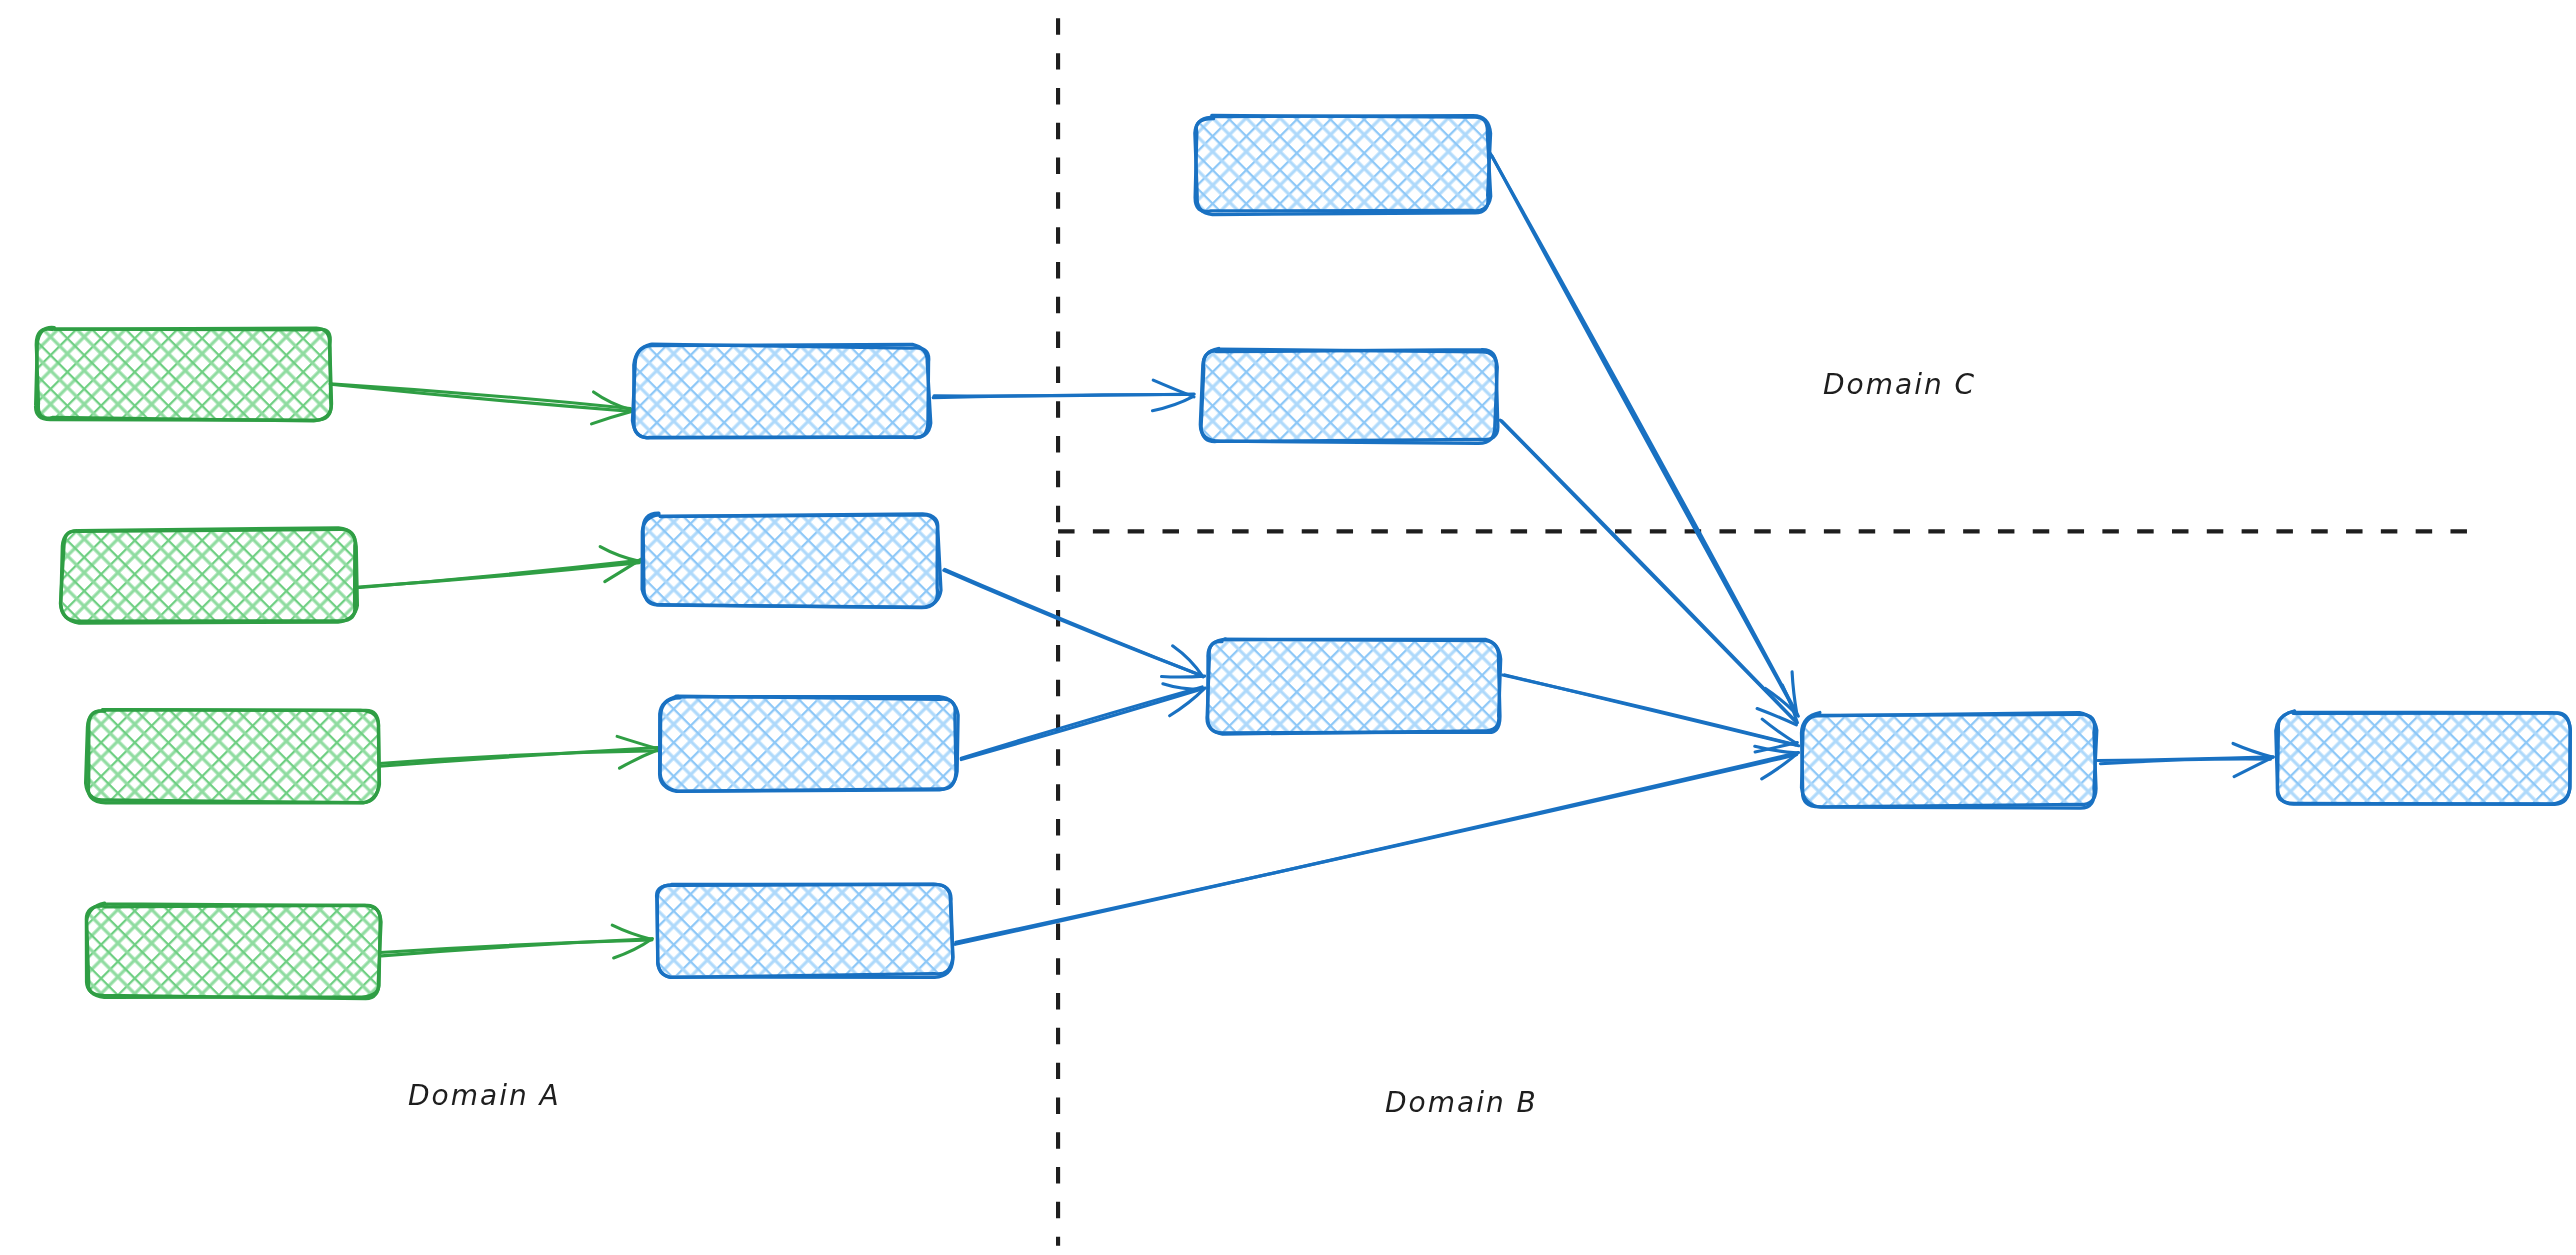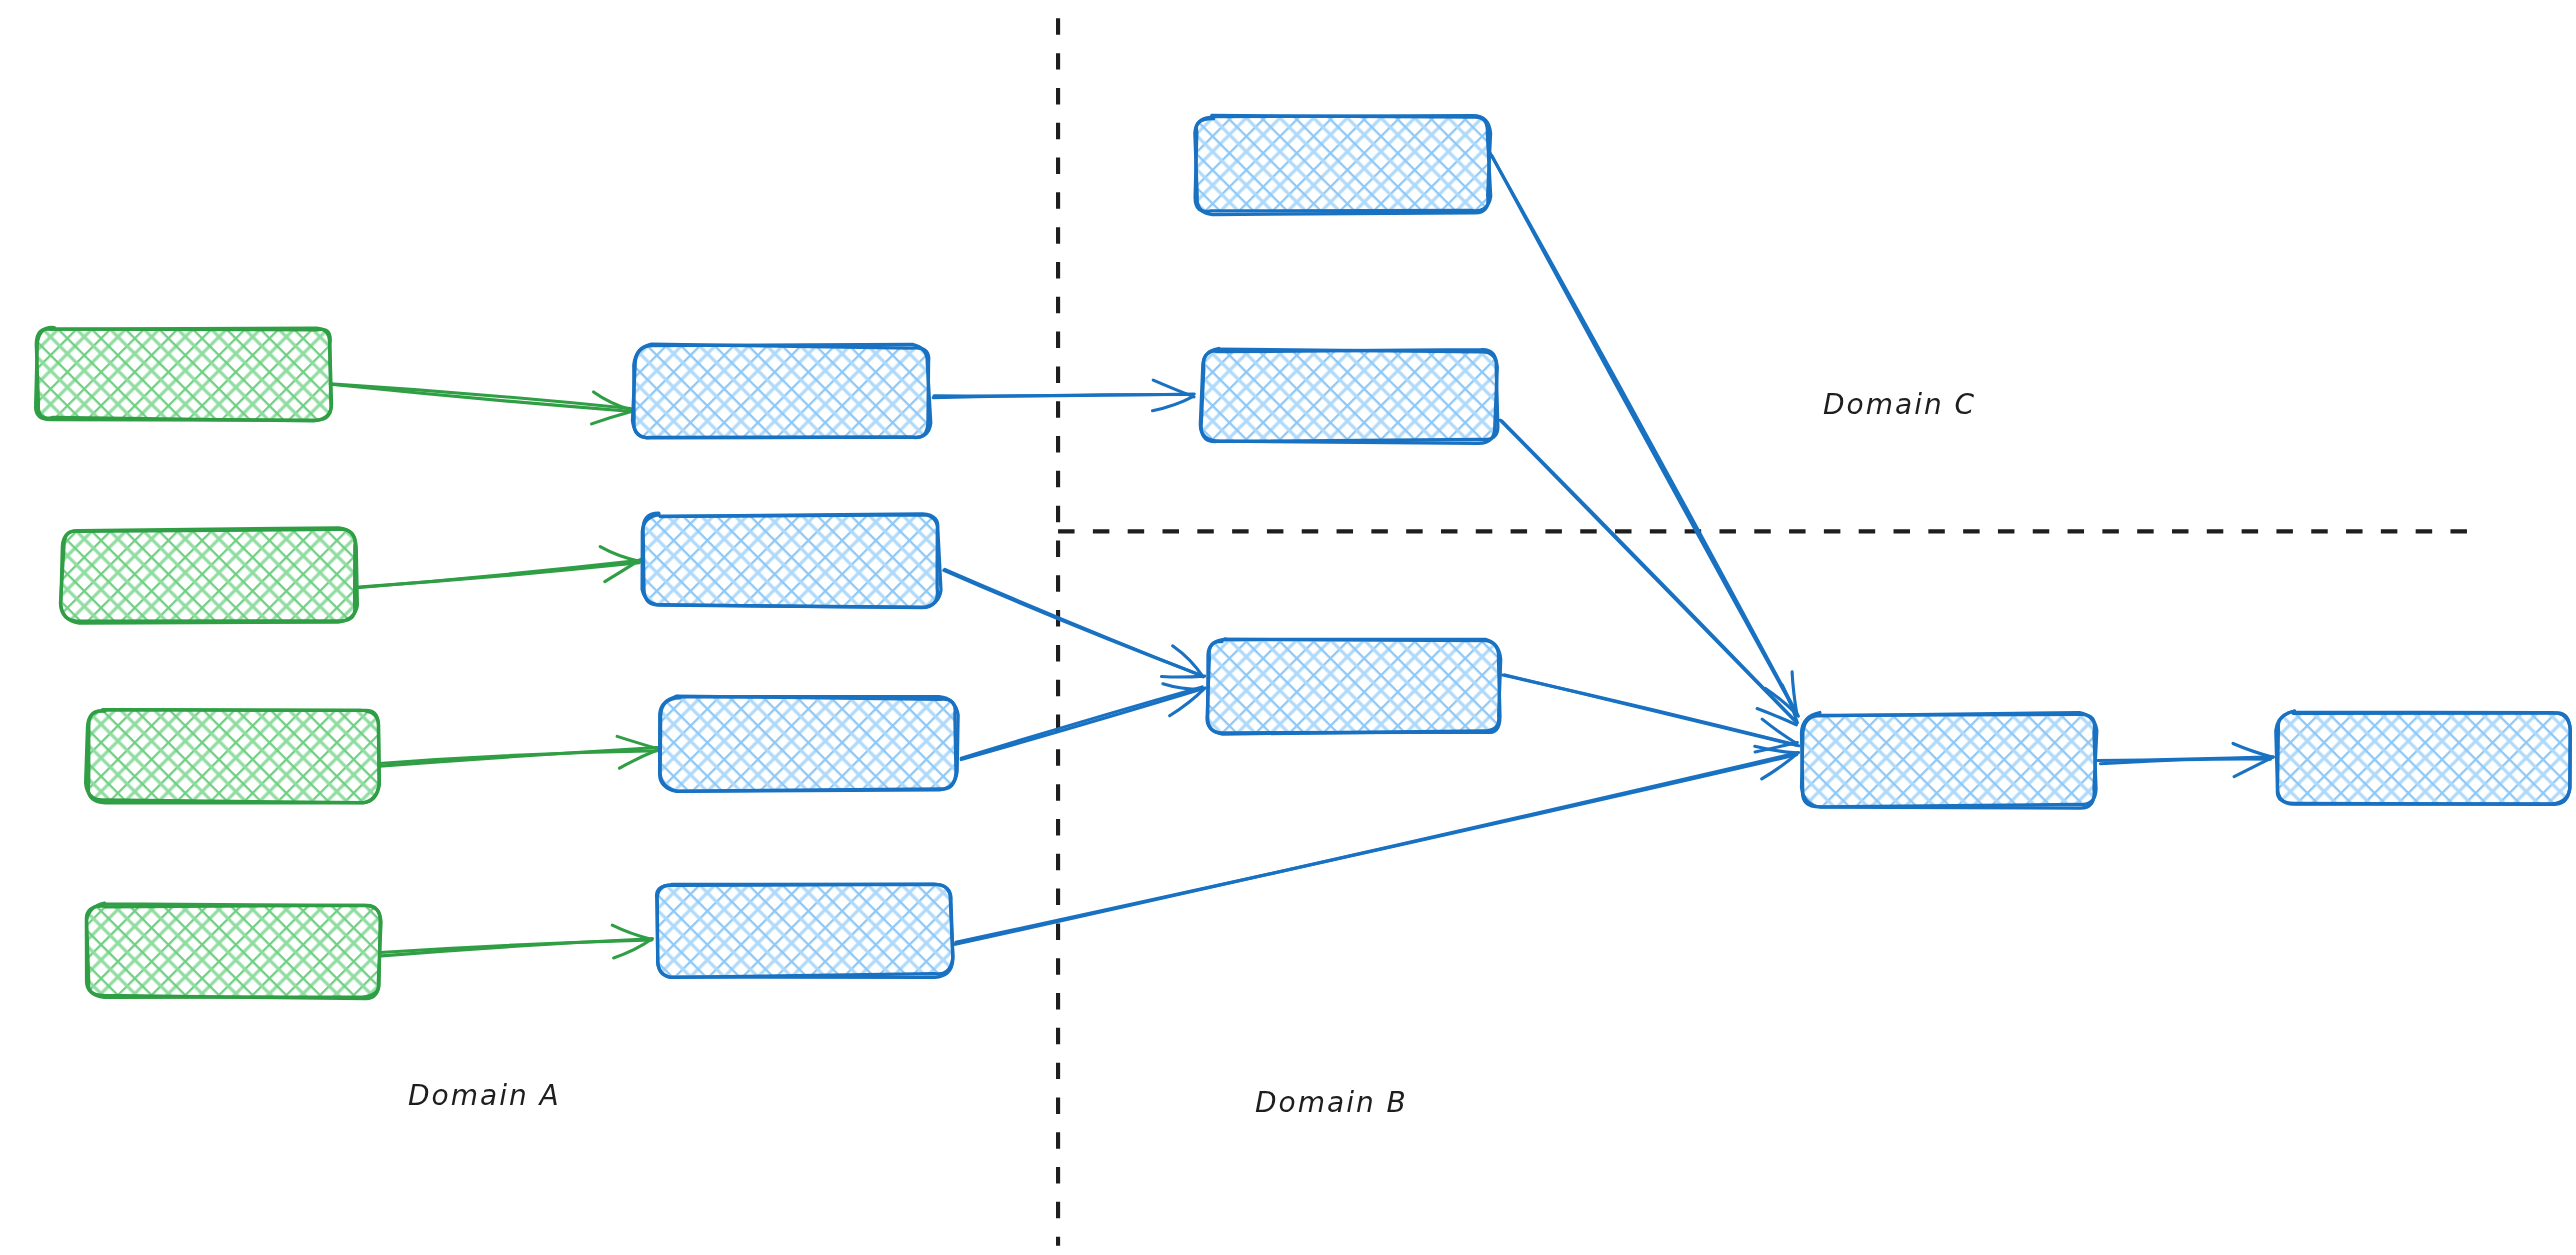--- a/index.html
+++ b/index.html
@@ -235,17 +235,17 @@
           </clipPath>
           <rect x="2485" y="778" width="320" height="100" rx="18" ry="18" fill="url(#hatch-blue)" clip-path="url(#clip-blue-c2)"></rect>
           <path d="M 2503.522978474024 778.8419479146329 L 2788.8789040346533 778.3844159854037 Q 2804.3353651769626 775.779793906249 2805.8629064582115 797.0201263204776 L 2805.3667565119763 860.9986173406703 Q 2803.055969119238 875.7451550662728 2786.497822828683 877.4368901499254 L 2503.740425135121 877.8248107204795 Q 2486.796716525078 877.2620370156886 2486.1640506998933 860.7052706970858 L 2487.1416586181344 794.2144360783111 Q 2485.830040903357 780.2194948694294 2504.892227603957 776.4223417762305" stroke="#1971c2" stroke-width="3.6" fill="none" stroke-linecap="round" stroke-linejoin="round"></path>
           <path d="M 2504.0996110872366 777.3894490965127 L 2785.8851462131297 778.0336612473865 Q 2804.25749328209 778.0707612763954 2805.6397753490787 795.7728072891351 L 2805.3425759089378 858.5246503595378 Q 2804.0209121889065 877.7860617647349 2789.0245574017636 878.0014410983313 L 2505.195436002917 877.1311148650158 Q 2484.4556578644347 877.4054541595772 2486.1656722084927 861.5634238261093 L 2484.3226470001146 797.5463324564724 Q 2486.1792189614284 780.1415823957145 2504.212243558612 776.1764197351766" stroke="#1971c2" stroke-width="3.6" fill="none" stroke-linecap="round" stroke-linejoin="round"></path>
         </g>
       </g>
   </svg>
 
   <div id="labels-layer">
       <div class="domain-label" style="left: 408px; top: 1079px;">Domain A</div>
-      <div class="domain-label" style="left: 1255px; top: 1086px;">Domain B</div>
-      <div class="domain-label" style="left: 1823px; top: 388px;">Domain C</div>
+      <div class="domain-label" style="left: 1385px; top: 1086px;">Domain B</div>
+      <div class="domain-label" style="left: 1823px; top: 368px;">Domain C</div>
     </div>
 </div>
 
 
 </body></html>

